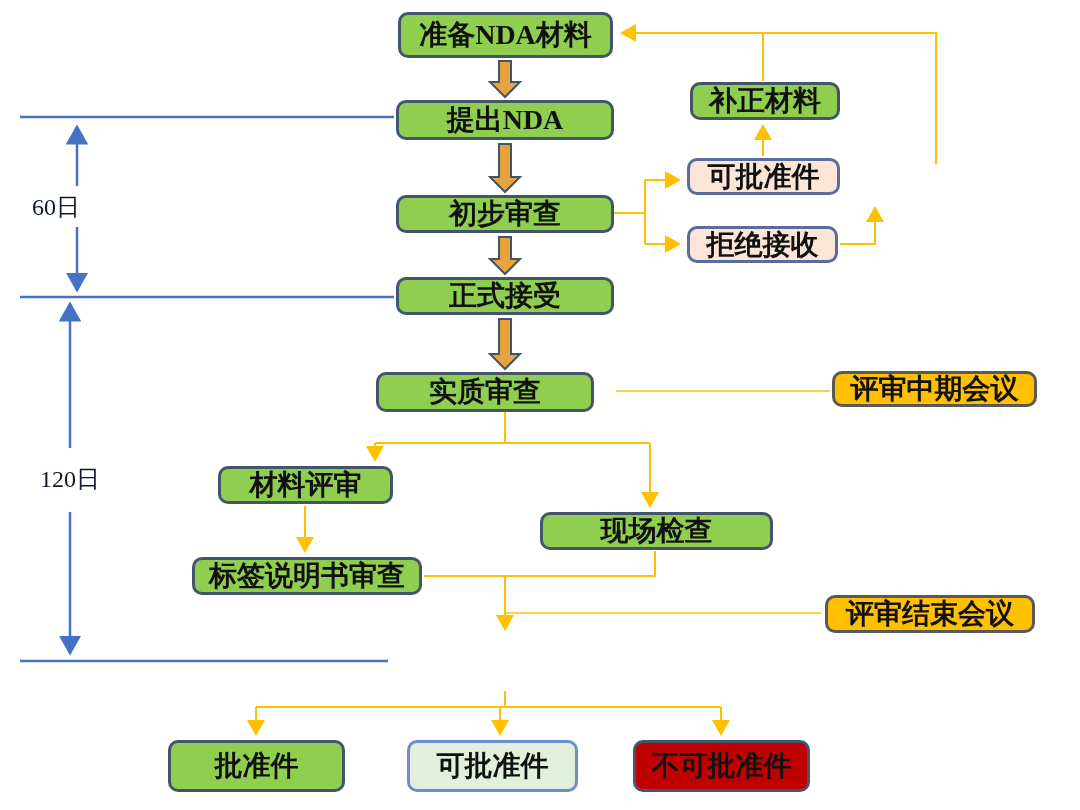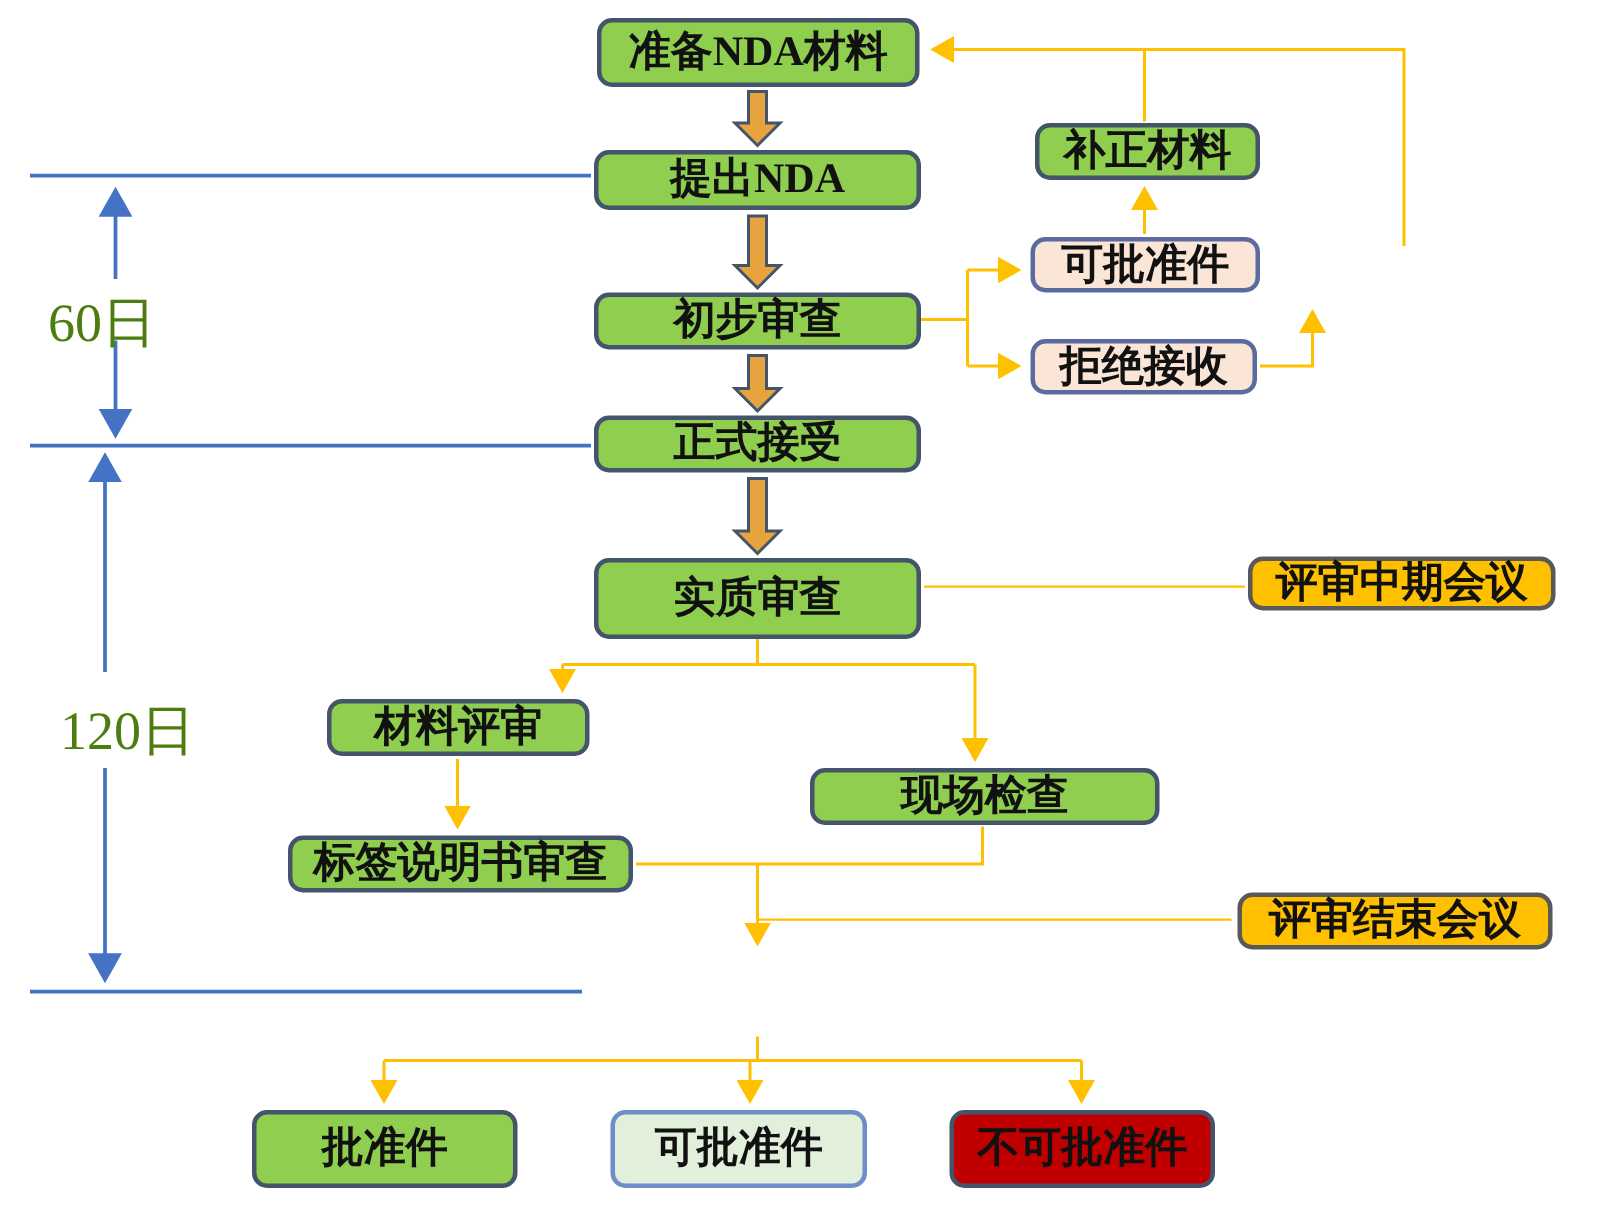--- a/index.html
+++ b/index.html
@@ -15,21 +15,21 @@
     border-radius:10px;border:3px solid #404040;
     font-size:28px;font-weight:bold;color:#111111;line-height:1;
     white-space:nowrap;
   }
   .green{background:#8FCE4E;border-color:#44546A;}
   .pink{background:#FBE5D6;border-color:#5B6B9E;}
   .orange{background:#FFC000;border-color:#595959;}
   .lightgreen{background:#E2EFDA;border-color:#6D8EC8;}
   .red{background:#C00000;border-color:#44546A;}
   .daylabel{
-    position:absolute;z-index:2;font-size:36px;font-weight:normal;color:#4d7c0f;
+    position:absolute;z-index:2;font-size:24px;font-weight:normal;color:#0f172a;
     font-family:"Liberation Serif","DejaVu Serif",serif;white-space:nowrap;
   }
 </style>
 </head>
 <body>
 
 <div id="stage">
 
   <svg id="wires" width="1080" height="810" viewBox="0 0 1080 810">
     <defs>
@@ -90,21 +90,21 @@
       <polygon points="499,144 511,144 511,177 520,177 505,192 490,177 499,177"></polygon>
       <polygon points="499,237 511,237 511,259 520,259 505,274 490,259 499,259"></polygon>
       <polygon points="499,319 511,319 511,354 520,354 505,369 490,354 499,354"></polygon>
     </g>
   </svg>
 
   <div class="node green" style="left:398px;top:12px;width:215px;height:46px;">准备NDA材料</div>
   <div class="node green" style="left:396px;top:100px;width:218px;height:40px;">提出NDA</div>
   <div class="node green" style="left:396px;top:195px;width:218px;height:38px;">初步审查</div>
   <div class="node green" style="left:396px;top:277px;width:218px;height:38px;">正式接受</div>
-  <div class="node green" style="left:396px;top:372px;width:218px;height:54px;">实质审查</div>
+  <div class="node green" style="left:376px;top:372px;width:218px;height:40px;">实质审查</div>
 
   <div class="node green" style="left:690px;top:82px;width:150px;height:38px;">补正材料</div>
   <div class="node pink" style="left:687px;top:158px;width:153px;height:37px;">可批准件</div>
   <div class="node pink" style="left:687px;top:226px;width:151px;height:37px;">拒绝接收</div>
   <div class="node orange" style="left:832px;top:371px;width:205px;height:36px;">评审中期会议</div>
   <div class="node orange" style="left:825px;top:595px;width:210px;height:38px;">评审结束会议</div>
 
   <div class="node green" style="left:218px;top:466px;width:175px;height:38px;">材料评审</div>
   <div class="node green" style="left:540px;top:512px;width:233px;height:38px;">现场检查</div>
   <div class="node green" style="left:192px;top:557px;width:230px;height:38px;">标签说明书审查</div>

